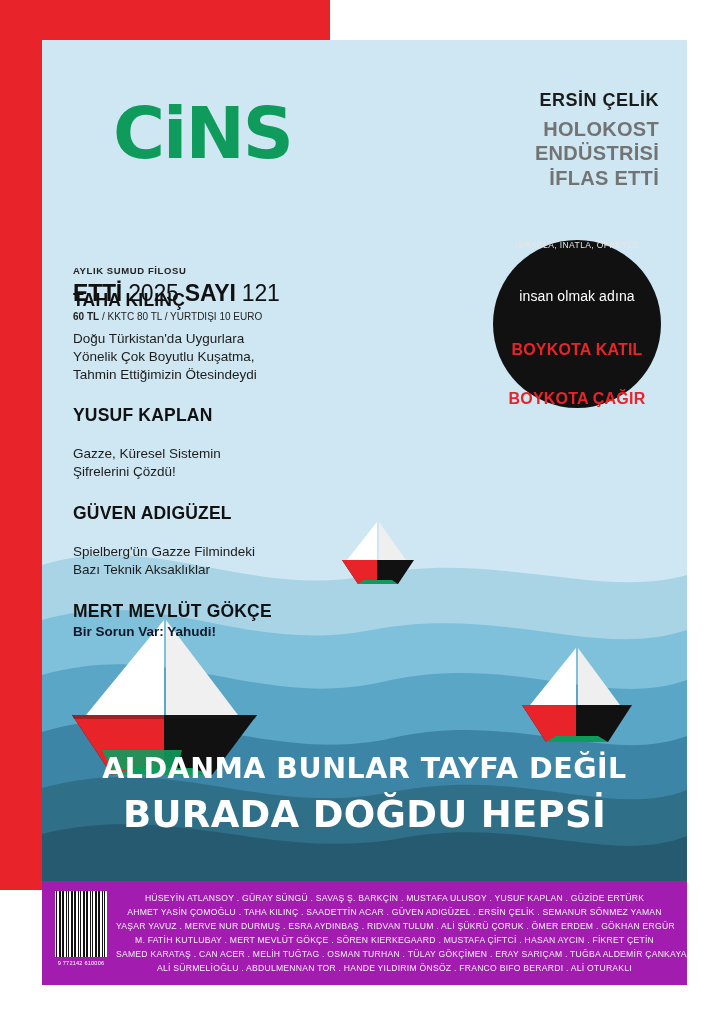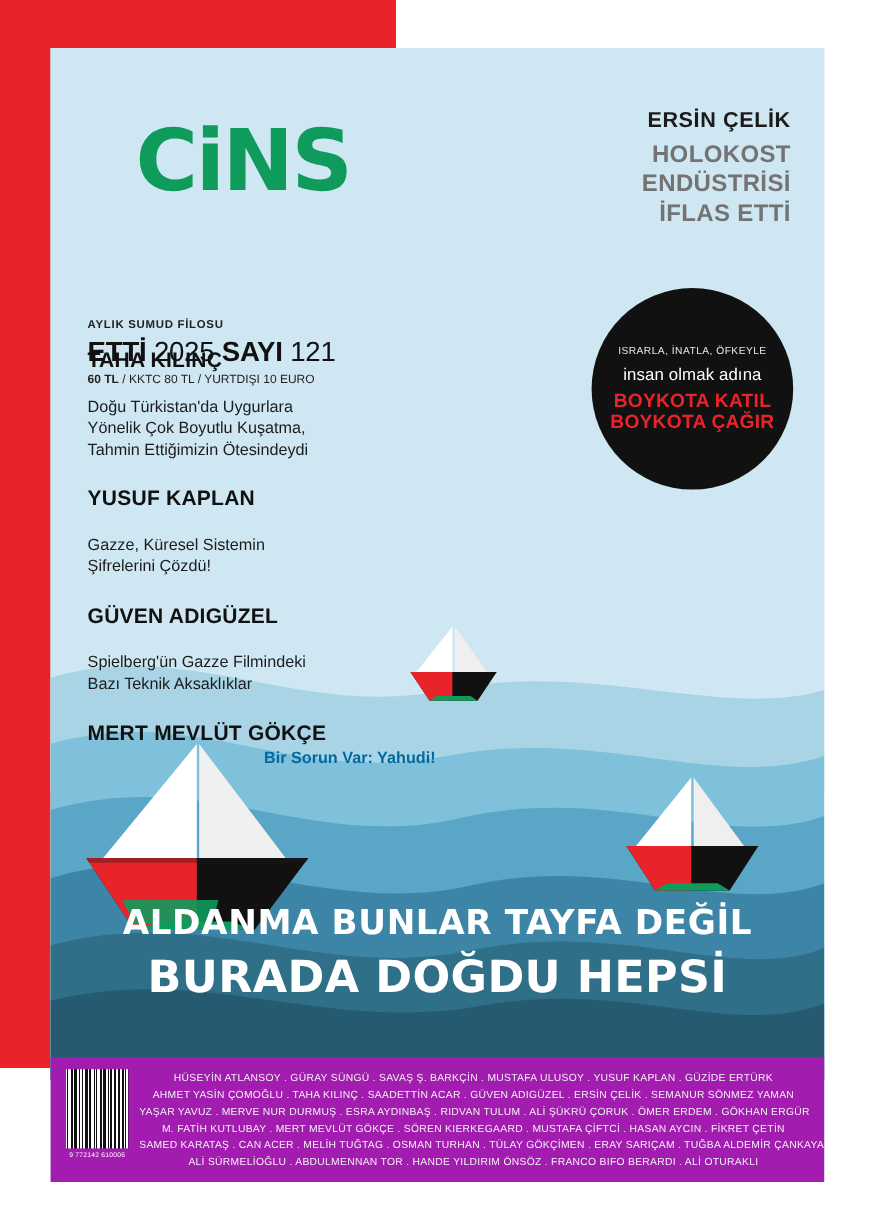--- a/index.html
+++ b/index.html
@@ -89,27 +89,27 @@
     position: absolute; left: 31px; top: 250px; width: 290px;
   }
   .art { margin-bottom: 22px; }
   .art-title {
     font-size: 17.5px; font-weight: bold; color: #111; letter-spacing: .2px;
   }
   .art-desc {
     margin-top: 19px;
     font-size: 13.5px; color: #1c1c1c; line-height: 1.32;
   }
-  .art-red { color: #0369a1; font-weight: bold; font-size: 13.5px; margin-top: 2px; text-align: right; }
+  .art-red { color: #0f172a; font-weight: bold; font-size: 13.5px; margin-top: 2px; }
   
   .badge {
     position: absolute; right: 26px; top: 200px;
     width: 168px; height: 168px; border-radius: 50%;
     background: #111; color: #fff;
-    display: flex; flex-direction: column; align-items: center; justify-content: center;
+    display: flex; flex-direction: column; align-items: center; justify-content: space-between;
     text-align: center;
   }
   .badge-top { font-size: 8.5px; letter-spacing: .4px; color: #e6e6e6; }
   .badge-mid { font-size: 14px; margin-top: 7px; letter-spacing: .1px; }
   .badge-red1, .badge-red2 {
     font-size: 16px; font-weight: bold; color: #e8242a; letter-spacing: .2px;
   }
   .badge-red1 { margin-top: 6px; }
   
   .bottom-head {

